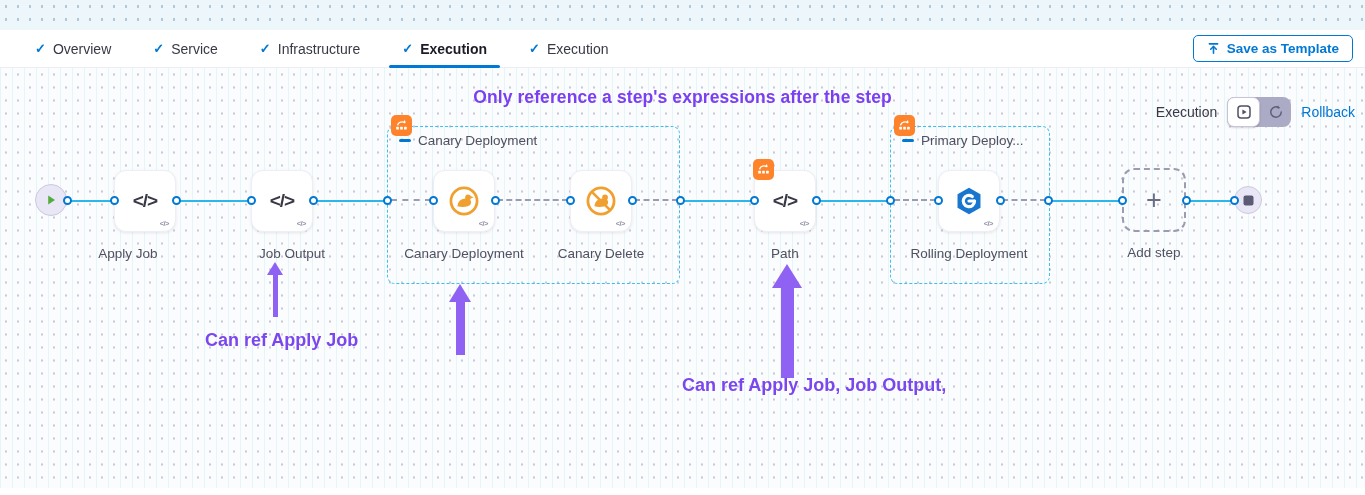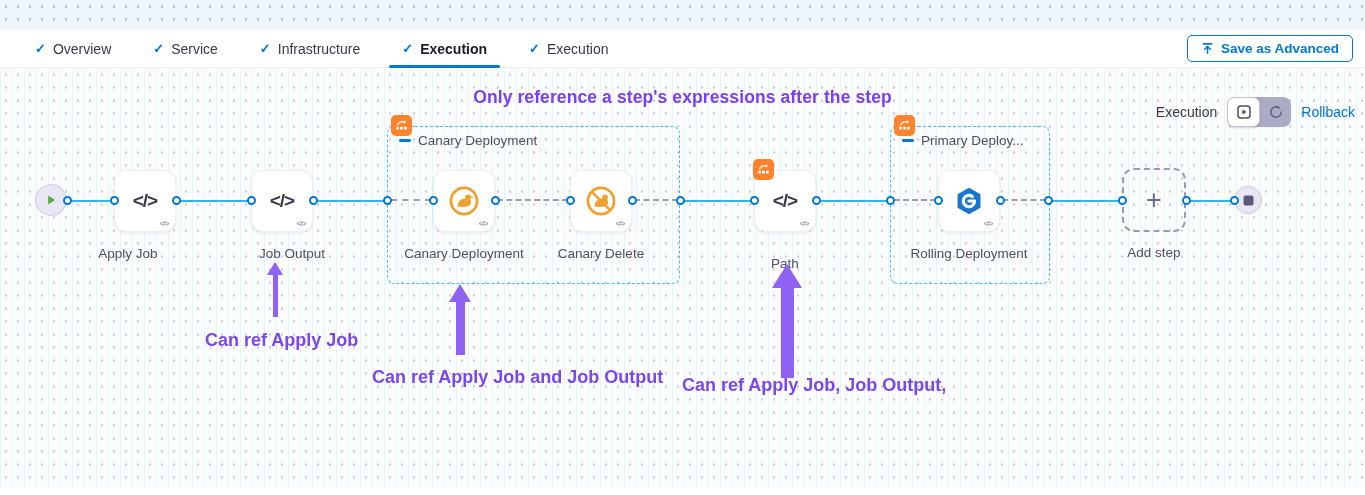--- a/index.html
+++ b/index.html
@@ -98,21 +98,21 @@
       <span class="check">✓</span>
       <span class="tab-label">Execution</span>
     </div>
   </div>
   <button class="save-btn">
     <svg width="13" height="13" viewBox="0 0 14 14">
       <path d="M2.5 2 H11.5" stroke="#0278D5" stroke-width="1.7" stroke-linecap="round" fill="none"></path>
       <path d="M7 12.2 V5" stroke="#0278D5" stroke-width="1.7" stroke-linecap="round" fill="none"></path>
       <path d="M4 7.8 L7 4.8 L10 7.8" stroke="#0278D5" stroke-width="1.7" stroke-linecap="round" stroke-linejoin="round" fill="none"></path>
     </svg>
-    <span>Save as Advanced</span>
+    <span>Save as Template</span>
   </button>
 </div>
 
 <div class="canvas">
 
   <div class="title">Only reference a step's expressions after the step</div>
 
   <div class="mode-row">
     <span class="mode-label">Execution</span>
     <div class="toggle">
@@ -250,21 +250,21 @@
       <rect x="8.2" y="11.6" width="3.6" height="3.6" rx="0.7" fill="#fff"></rect>
       <rect x="13.4" y="11.6" width="3.6" height="3.6" rx="0.7" fill="#fff"></rect>
       <path d="M5 9 a5.8 4.8 0 0 1 9.2 -2.8" stroke="#fff" stroke-width="1.8" fill="none" stroke-linecap="round"></path>
       <path d="M14.6 2.8 l0.9 3.4 l-3.4 -0.4 Z" fill="#fff"></path>
     </svg>
   </div>
   <div class="step-card" style="left:754px;">
     <span class="code-glyph">&lt;/&gt;</span>
     <span class="mini-code">&lt;/&gt;</span>
   </div>
-  <div class="step-label" style="left:723px;margin-top:10px;">Path</div>
+  <div class="step-label" style="left:723px;">Path</div>
 
   <div class="step-card" style="left:938px;">
     <svg width="34" height="34" viewBox="0 0 32 32">
       <path d="M16 3.5 L26.8 9.7 V22.3 L16 28.5 L5.2 22.3 V9.7 Z" fill="#1876CF"></path>
       <path d="M21.2 16 a5.3 5.3 0 1 1 -2.1-4.2" stroke="#fff" stroke-width="3" fill="none" stroke-linecap="round"></path>
       <line x1="16" y1="16" x2="21.2" y2="16" stroke="#fff" stroke-width="3" stroke-linecap="round"></line>
     </svg>
     <span class="mini-code">&lt;/&gt;</span>
   </div>
   <div class="step-label" style="left:907px;">Rolling Deployment</div>
@@ -281,20 +281,19 @@
   <div class="arrow" style="left:448px;top:216px;width:24px;">
     <div class="arrow-head" style="border-left:11px solid transparent;border-right:11px solid transparent;border-bottom:18px solid #8F62F4;"></div>
     <div class="arrow-shaft" style="width:9px;height:53px;"></div>
   </div>
   <div class="arrow" style="left:771px;top:196px;width:32px;">
     <div class="arrow-head" style="border-left:15px solid transparent;border-right:15px solid transparent;border-bottom:24px solid #8F62F4;"></div>
     <div class="arrow-shaft" style="width:13px;height:90px;"></div>
   </div>
 
   <div class="ann" style="left:205px;top:262px;">Can ref Apply Job</div>
-  <div class="ann" style="left:372px;top:299px;">Can ref Apply Job and Job Output</div>
   <div class="ann" style="left:682px;top:308px;line-height:19px;">
     <div>Can ref Apply Job, Job Output,</div>
   </div>
 
 </div>
 
 <div class="bottom-strip"></div>
 
 </body></html>

